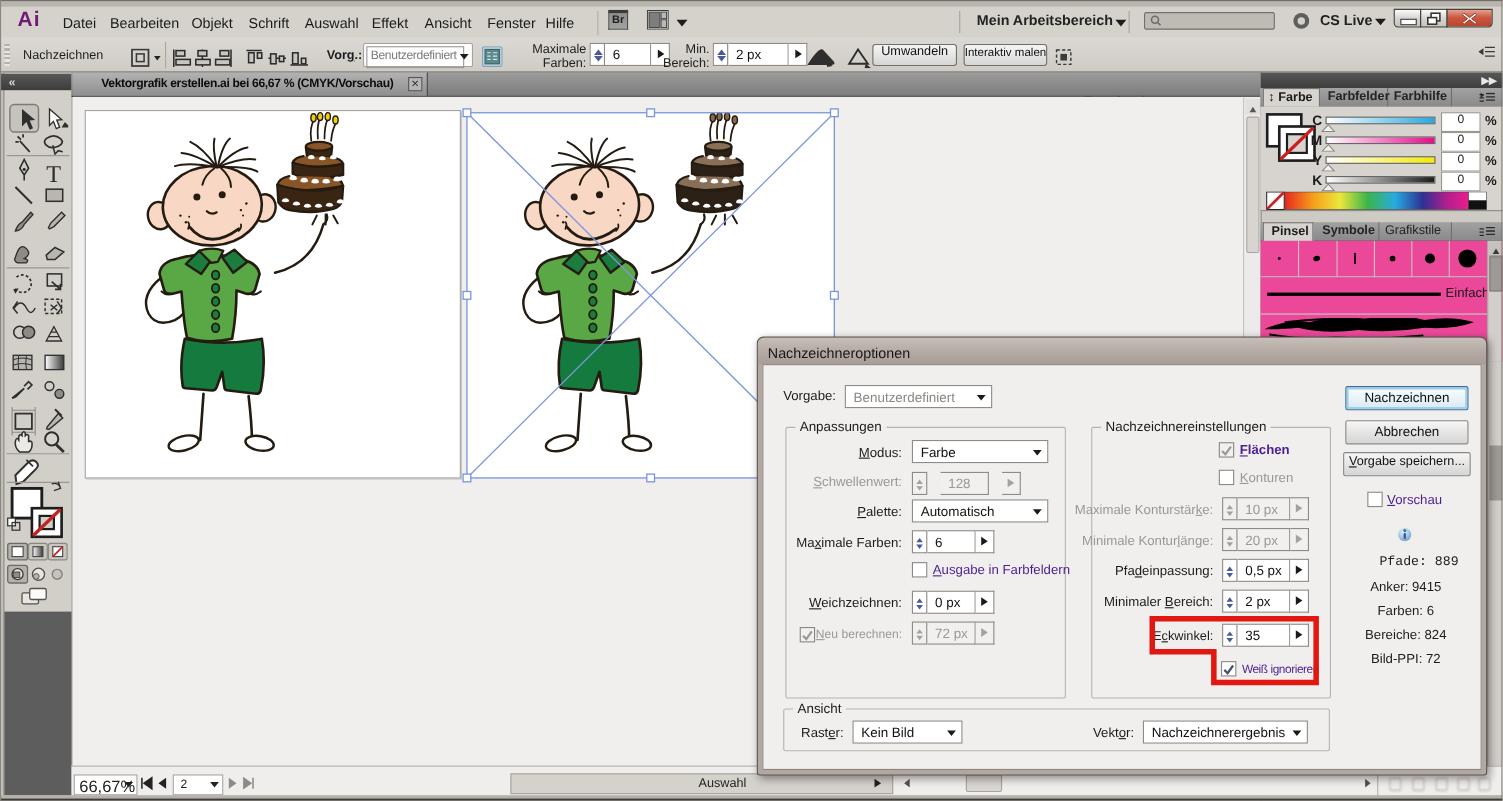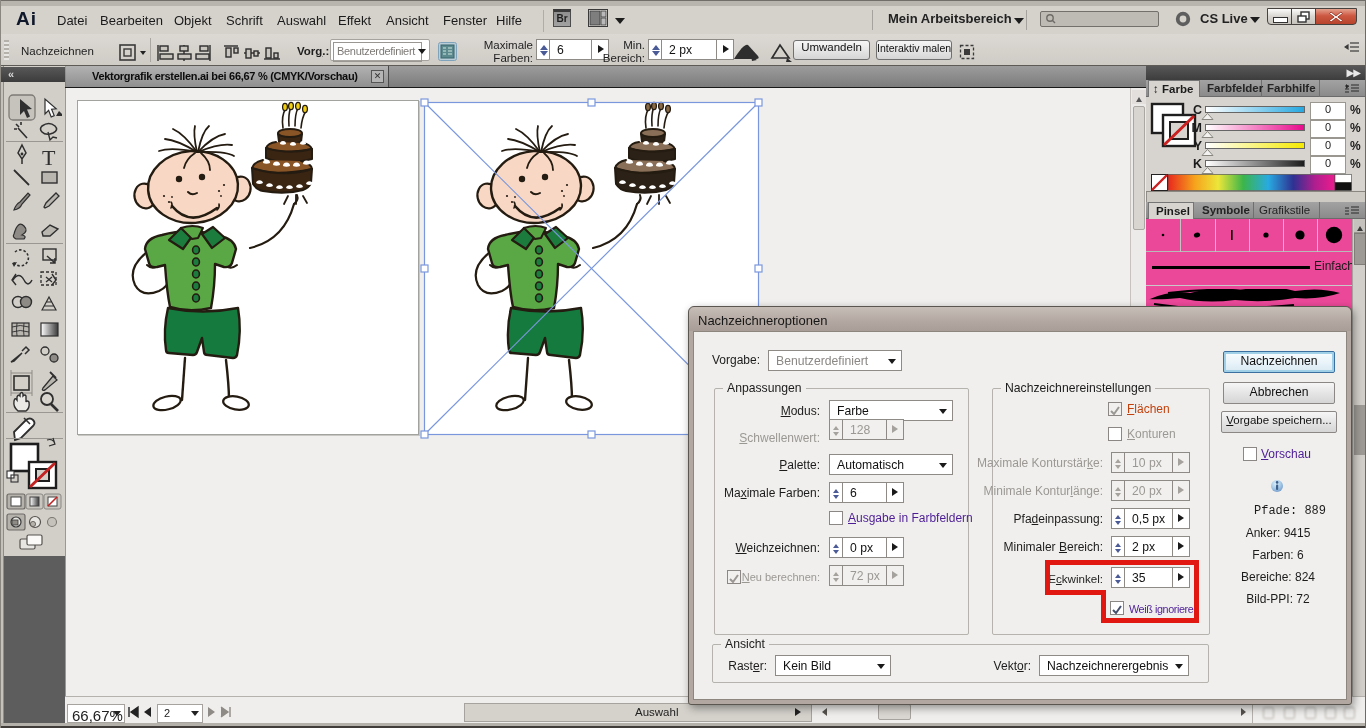--- a/index.html
+++ b/index.html
@@ -2,21 +2,21 @@
 <html><head><meta charset="utf-8">
 <style>
 html,body{margin:0;padding:0;}
 body{width:1366px;height:728px;overflow:hidden;font-family:"Liberation Sans",sans-serif;position:relative;background:#d5d2cc;}
 .abs{position:absolute;}
 #frame{position:absolute;left:0;top:0;width:1366px;height:728px;}
 
 #topedge{left:0;top:0;width:1366px;height:6px;background:#b8b4ae;border-top:1px solid #716d68;}
 #menubar{left:0;top:6px;width:1366px;height:28px;background:#d5d2cc;}
 .menuitem{position:absolute;top:7px;font-size:13px;color:#1b1b1b;}
-#ailogo{position:absolute;left:16px;top:2px;font-size:19px;font-weight:bold;color:#0f172a;letter-spacing:1px;}
+#ailogo{position:absolute;left:16px;top:2px;font-size:19px;font-weight:bold;color:#701a75;letter-spacing:1px;}
 
 .winbtn{position:absolute;top:2px;height:17px;border:1px solid #454240;box-sizing:border-box;}
 
 #ctrlbar{left:0;top:34px;width:1366px;height:32px;background:linear-gradient(#dcd9d4,#cfccc6);border-bottom:1px solid #5e5b57;box-sizing:border-box;}
 .cb-sep{position:absolute;top:4px;width:1px;height:24px;background:#aaa7a2;}
 .cb-txt{position:absolute;font-size:11.5px;color:#1e1e1e;}
 .win7btn{position:absolute;top:6px;height:20px;border:1px solid #707070;border-radius:3px;background:linear-gradient(#f5f5f5,#e8e8e8 45%,#d5d5d5);font-size:12px;color:#111;text-align:center;box-sizing:border-box;}
 
 #leftdock{left:0;top:66px;width:66px;height:657px;background:#d2cfc9;border-right:1px solid #9b9792;box-sizing:border-box;}
 #ldhead{left:0;top:67px;width:65px;height:15px;background:linear-gradient(#585858,#3c3c3c);color:#cfcfcf;font-size:10px;}
@@ -636,21 +636,21 @@
         </div>
 
     <div class="grpbox" style="left:20px;top:56px;width:253px;height:245px;">
       <div class="grplab" style="left:8px;">Anpassungen</div>
       <div class="dlab" style="right:148px;top:15px;"><u>M</u>odus:</div>
       <div class="combo" style="left:114px;top:11px;width:124px;">
             <span class="ct">Farbe</span>
             <span class="cArr"></span>
           </div>
       <div class="dlab dis" style="right:148px;top:42px;"><u>S</u>chwellenwert:</div>
-      <div class="spinner" style="left:114px;top:30px;">
+      <div class="spinner" style="left:114px;top:40px;gap:12px;">
         <div class="sp-arr" style="background:#f1f0ee;">
               <span class="ua g"></span>
               <span class="da g"></span>
             </div>
         <div class="sp-field" style="width:44px;background:#f1f0ee;color:#9b9894;">128</div>
         <div class="sp-fly" style="background:#f1f0ee;">
               <span class="fa g"></span>
             </div>
       </div>
       <div class="dlab" style="right:148px;top:69px;"><u>P</u>alette:</div>
@@ -696,21 +696,21 @@
               <span class="fa g"></span>
             </div>
       </div>
     </div>
 
     <div class="grpbox" style="left:298px;top:56px;width:216px;height:245px;">
       <div class="grplab" style="left:8px;">Nachzeichnereinstellungen</div>
       <div class="chk" style="left:115px;top:13px;background:#f1f0ee;"><svg width="12" height="12" viewBox="0 0 12 12">
               <path d="M2,6 L5,9 L10,2" fill="none" stroke="#9a9794" stroke-width="2"></path>
             </svg></div>
-      <div class="chklab dis" style="left:134px;top:13px;color:#c2410c;"><u>F</u>lächen</div>
+      <div class="chklab dis" style="left:134px;top:13px;color:#4c1d95;font-weight:bold;"><u>F</u>lächen</div>
       <div class="chk" style="left:115px;top:38px;"></div>
       <div class="chklab dis" style="left:134px;top:38px;color:#9b9894;"><u>K</u>onturen</div>
       <div class="dlab dis" style="right:106px;top:67px;">Maximale Konturstär<u>k</u>e:</div>
       <div class="spinner" style="left:118px;top:63px;">
         <div class="sp-arr" style="background:#f1f0ee;">
               <span class="ua g"></span>
               <span class="da g"></span>
             </div>
         <div class="sp-field" style="width:48px;background:#f1f0ee;color:#9b9894;">10 px</div>
         <div class="sp-fly" style="background:#f1f0ee;">
@@ -763,21 +763,21 @@
       </div>
       <div class="chk" style="left:117px;top:212px;"><svg width="12" height="12" viewBox="0 0 12 12">
               <path d="M2,6 L5,9 L10,2" fill="none" stroke="#44506e" stroke-width="2"></path>
             </svg></div>
       <div class="chklab" style="left:136px;top:214px;font-size:10.8px;letter-spacing:-0.4px;">Weiß ignorieren</div>
     </div>
 
     <div class="grpbox" style="left:18px;top:312px;width:495px;height:37px;">
       <div class="grplab" style="left:8px;">Ansicht</div>
       <div class="dlab" style="right:441px;top:14px;">Rast<u>e</u>r:</div>
-      <div class="combo" style="left:62px;top:10px;width:116px;">
+      <div class="combo" style="left:62px;top:10px;width:100px;">
             <span class="ct">Kein Bild</span>
             <span class="cArr"></span>
           </div>
       <div class="dlab" style="right:177px;top:14px;">Vekt<u>o</u>r:</div>
       <div class="combo" style="left:326px;top:10px;width:150px;">
             <span class="ct">Nachzeichnerergebnis</span>
             <span class="cArr"></span>
           </div>
     </div>
 

